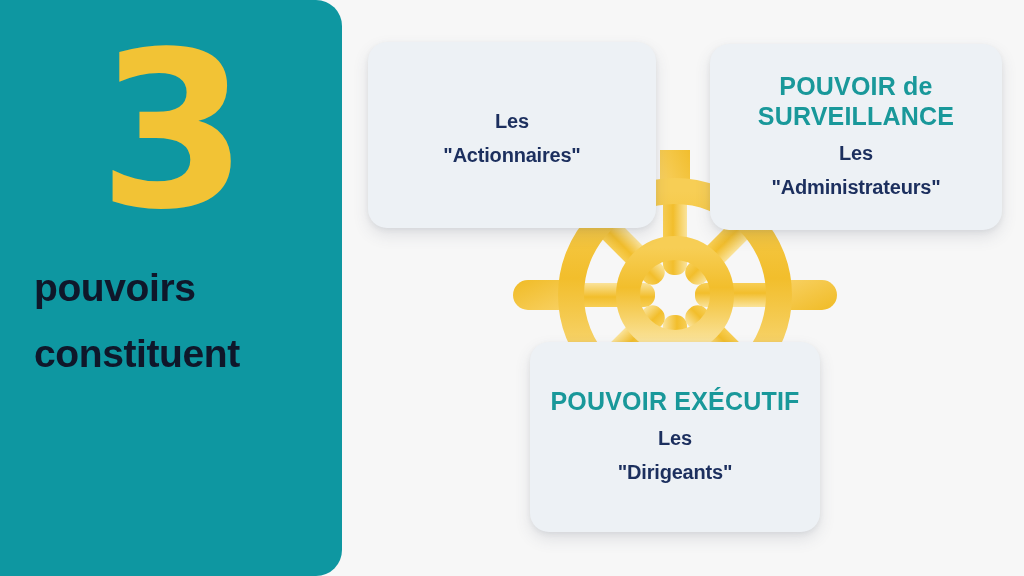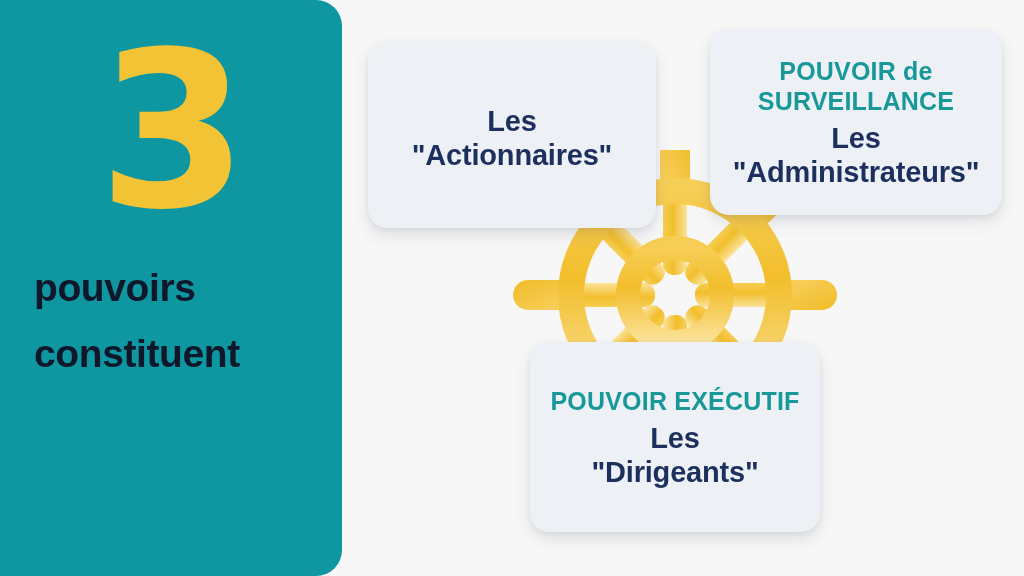--- a/index.html
+++ b/index.html
@@ -92,36 +92,36 @@
   .card-title {
     color: #19989A;
     font-weight: 700;
     font-size: 25px;
     line-height: 30px;
     letter-spacing: 0.2px;
   }
   .card-sub {
     color: #1C2F5E;
     font-weight: 700;
-    font-size: 29px;
+    font-size: 20px;
     line-height: 34px;
     margin-top: 5px;
     letter-spacing: -0.2px;
   }
   .card-sub .sub-line { display: block; white-space: nowrap; }
 
   #card-souverain {
     left: 368px;
     top: 42px;
     width: 288px;
     height: 186px;
   }
   #card-surveillance {
     left: 710px;
-    top: 29px;
+    top: 44px;
     width: 292px;
     height: 186px;
   }
   #card-executif {
     left: 530px;
     top: 342px;
     width: 290px;
     height: 190px;
     text-align: center;
   }

